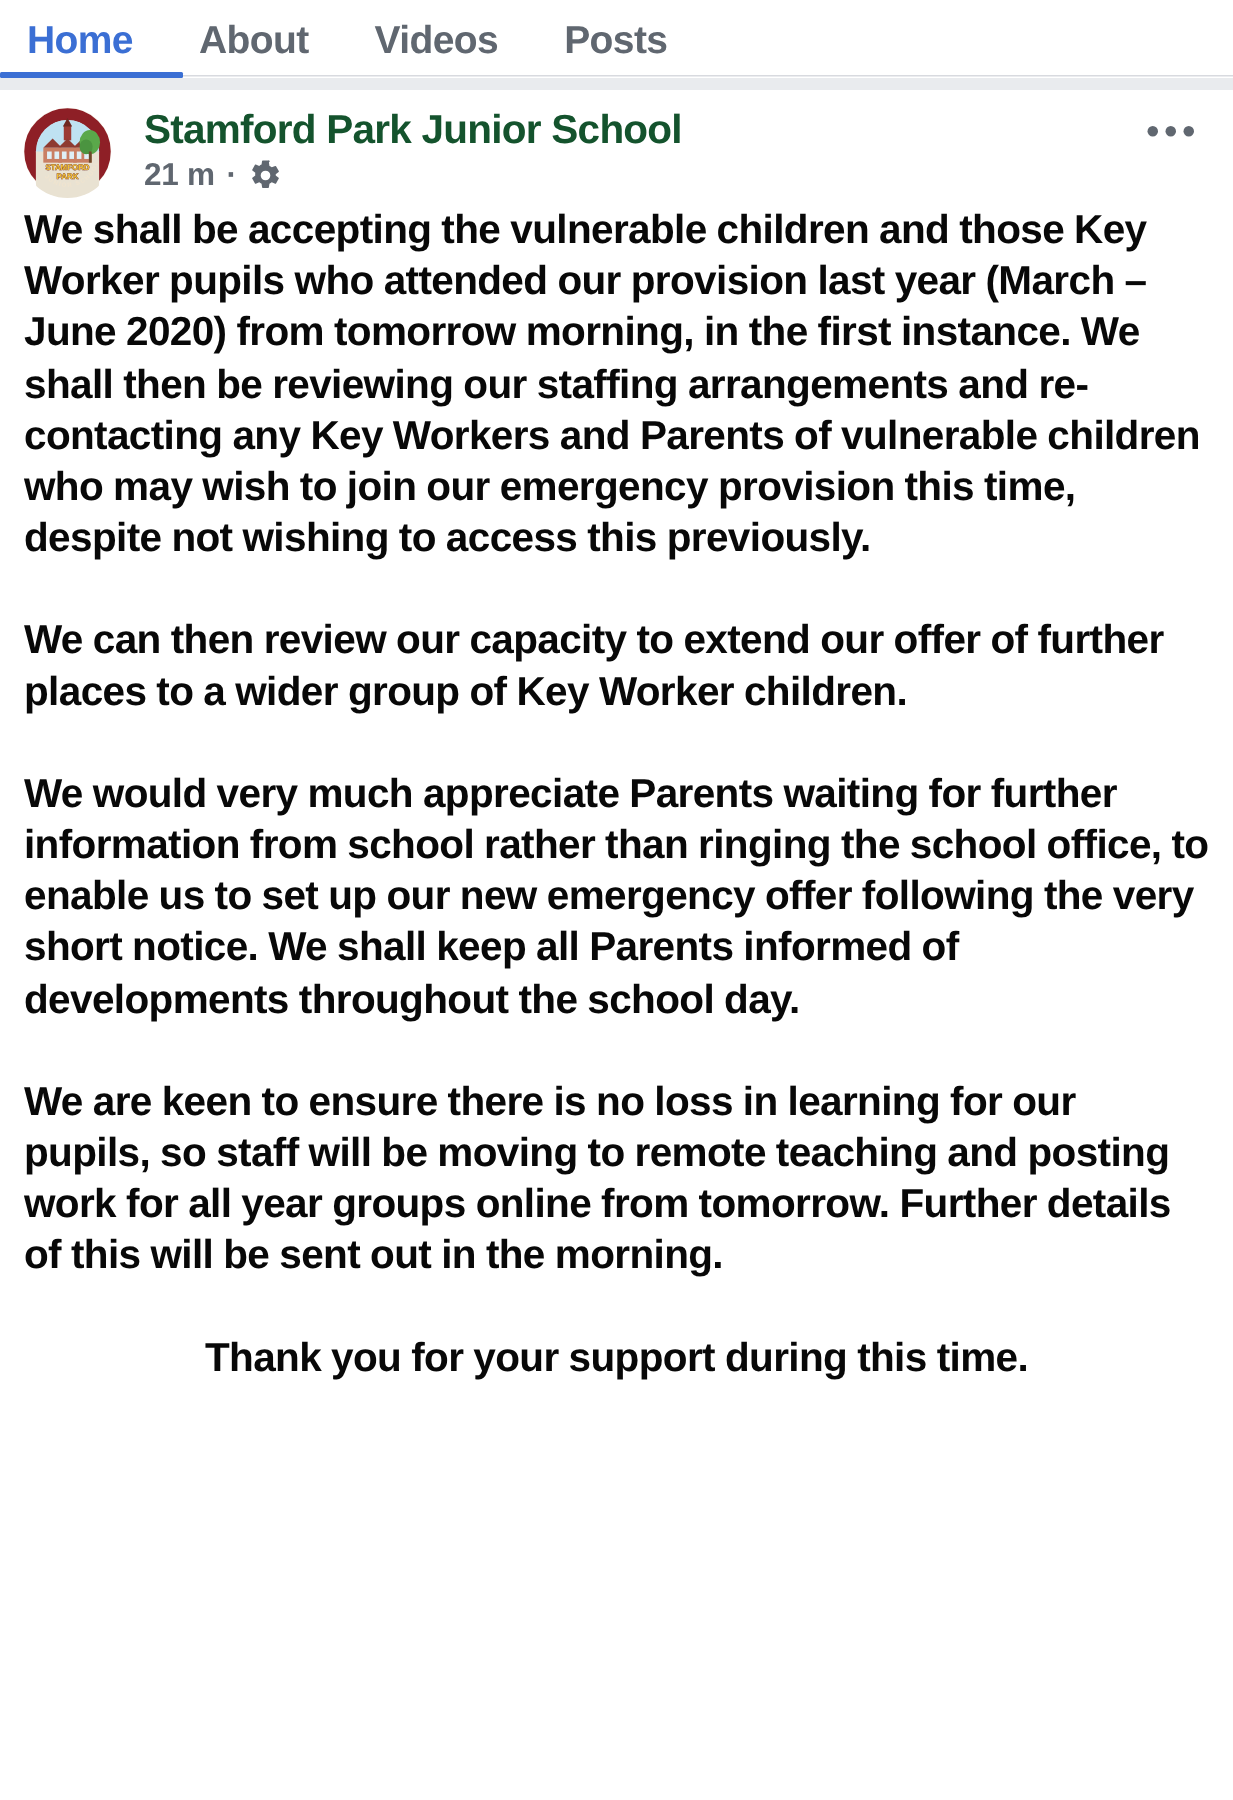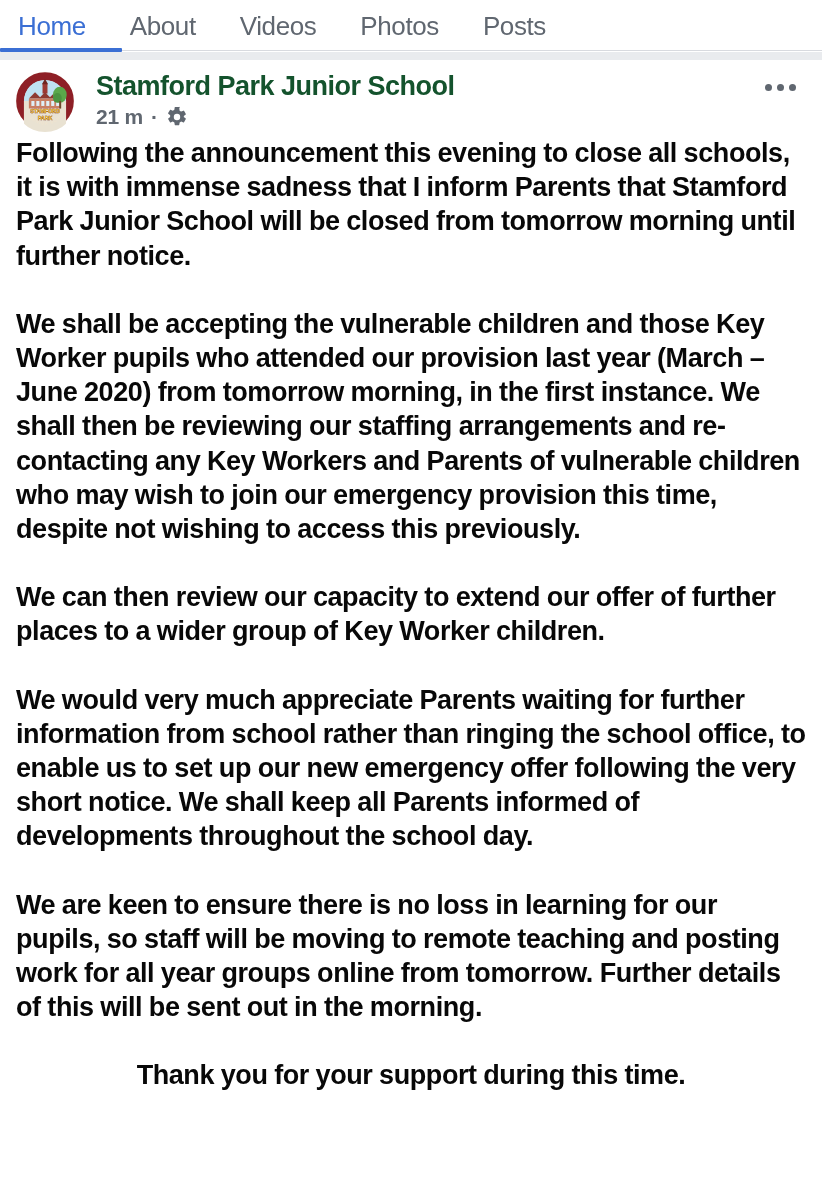--- a/index.html
+++ b/index.html
@@ -36,21 +36,21 @@
     position: relative;
     height: 52px;
     display: flex;
     align-items: center;
     margin-right: 44px;
     cursor: pointer;
   }
 
   .tab-label {
     font-size: 26px;
-    font-weight: normal;
+    font-weight: bold;
     letter-spacing: -0.4px;
     color: #606770;
     white-space: nowrap;
   }
 
   .tab.active .tab-label {
     color: #3b6fd4;
   }
 
   .tab-underline {
@@ -192,23 +192,20 @@
 
   <div class="tabbar">
     <div class="tab active">
       <span class="tab-label">Home</span>
     </div>
     <div class="tab">
       <span class="tab-label">About</span>
     </div>
     <div class="tab">
       <span class="tab-label">Videos</span>
-    </div>
-    <div class="tab">
-      <span class="tab-label">Photos</span>
     </div>
     <div class="tab">
       <span class="tab-label">Posts</span>
     </div>
   </div>
   <div class="tab-hairline"></div>
   <div class="tab-underline"></div>
   <div class="tab-band"></div>
 
   <div class="post-header">
@@ -268,21 +265,20 @@
     </div>
 
     <div class="more-button">
       <span class="dot"></span>
       <span class="dot"></span>
       <span class="dot"></span>
     </div>
   </div>
 
   <div class="post-body">
-    <p class="para">Following the announcement this evening to close all schools, it is with immense sadness that I inform Parents that Stamford Park Junior School will be closed from tomorrow morning until further notice.</p>
     <p class="para">We shall be accepting the vulnerable children and those Key Worker pupils who attended our provision last year (March – June 2020) from tomorrow morning, in the first instance. We shall then be reviewing our staffing arrangements and re-contacting any Key Workers and Parents of vulnerable children who may wish to join our emergency provision this time, despite not wishing to access this previously.</p>
     <p class="para">We can then review our capacity to extend our offer of further places to a wider group of Key Worker children.</p>
     <p class="para">We would very much appreciate Parents waiting for further information from school rather than ringing the school office, to enable us to set up our new emergency offer following the very short notice. We shall keep all Parents informed of developments throughout the school day.</p>
     <p class="para">We are keen to ensure there is no loss in learning for our pupils, so staff will be moving to remote teaching and posting work for all year groups online from tomorrow. Further details of this will be sent out in the morning.</p>
     <p class="para">Thank you for your support during this time.</p>
   </div>
 
 </div>
 
 </body></html>

